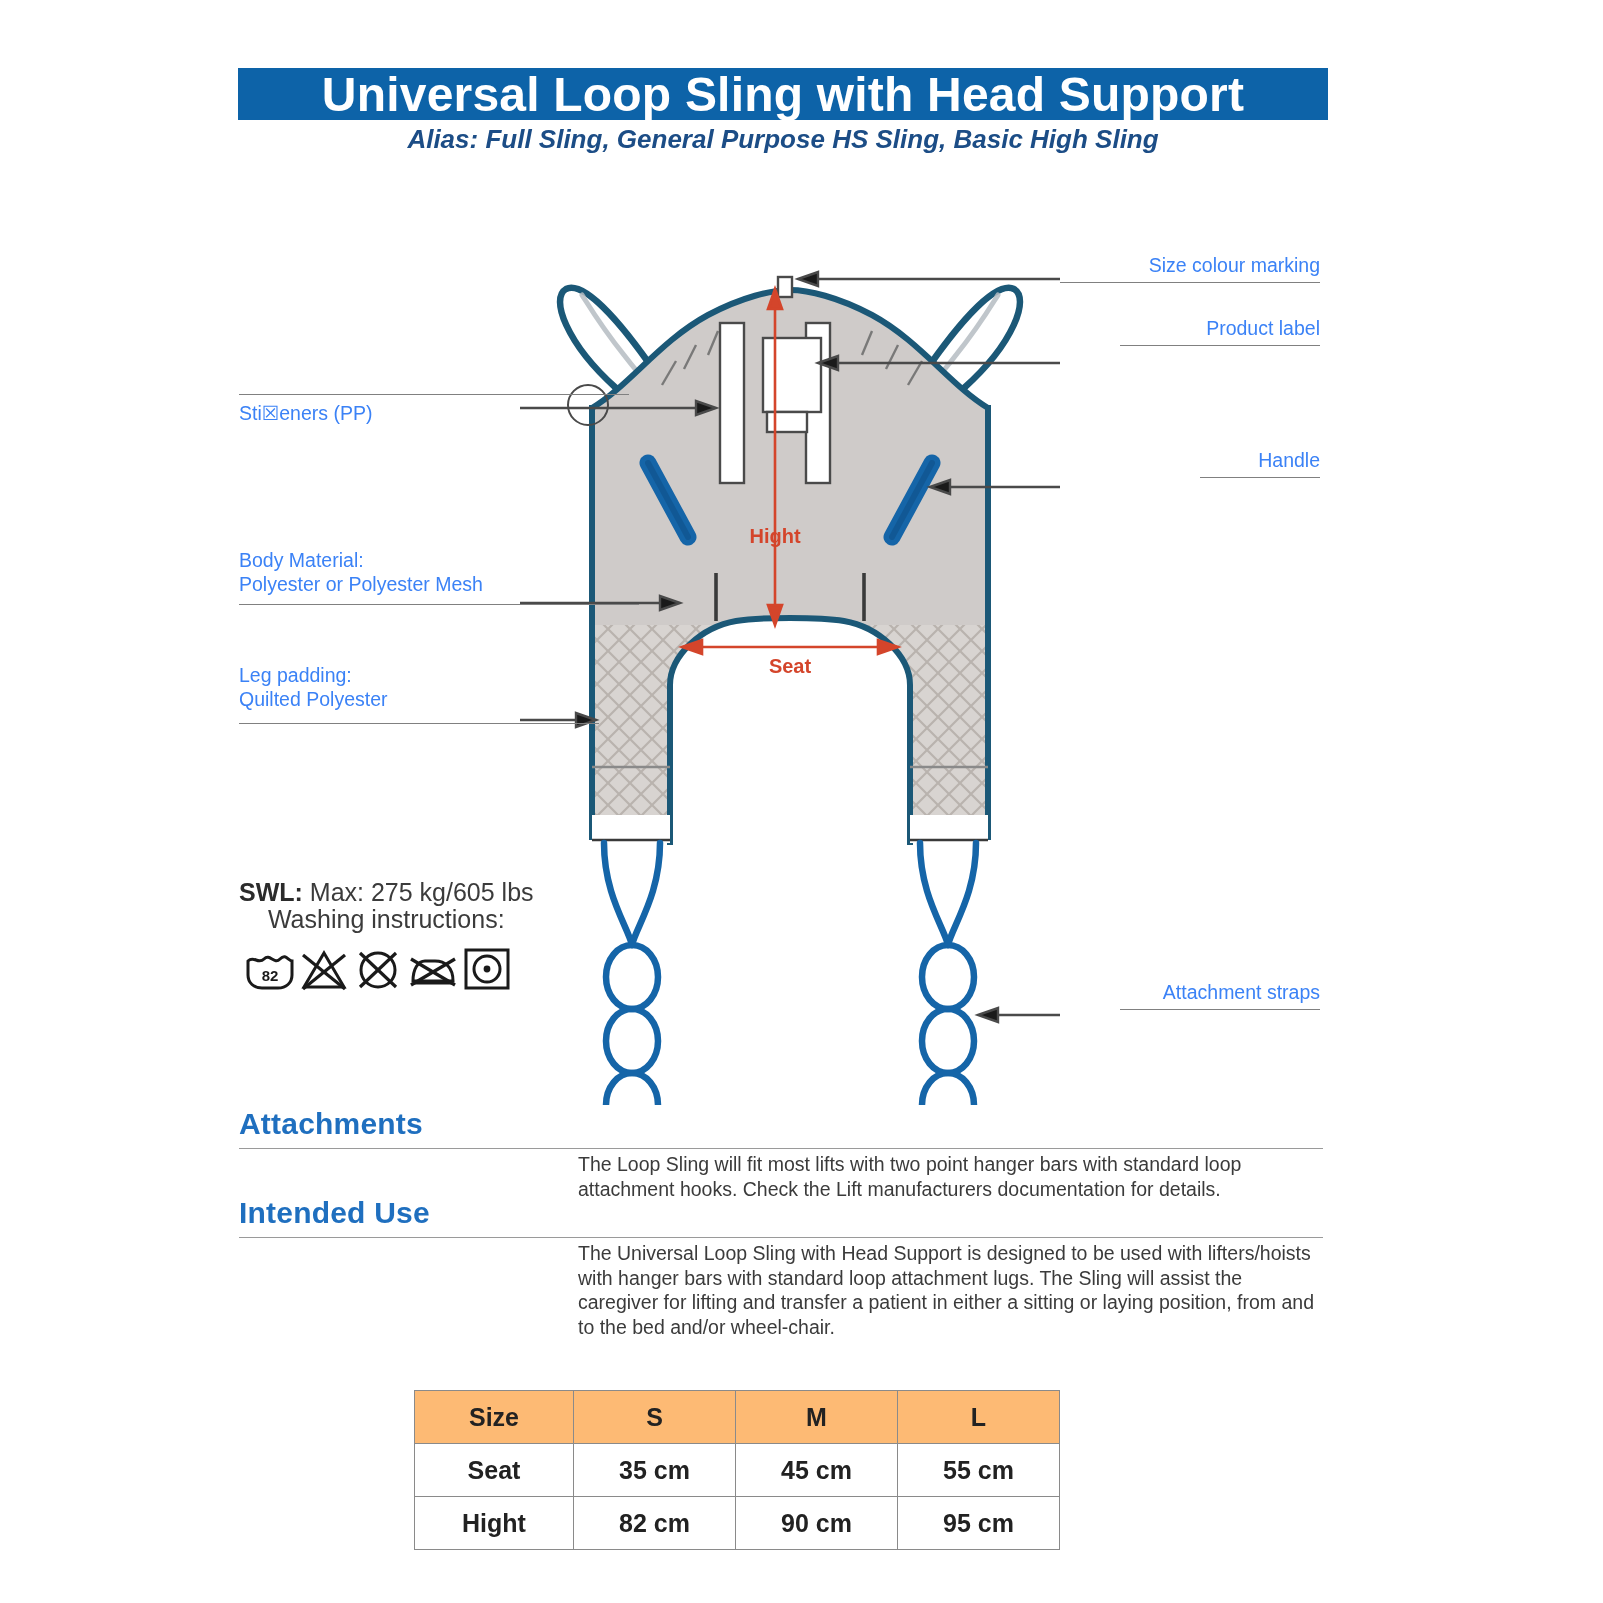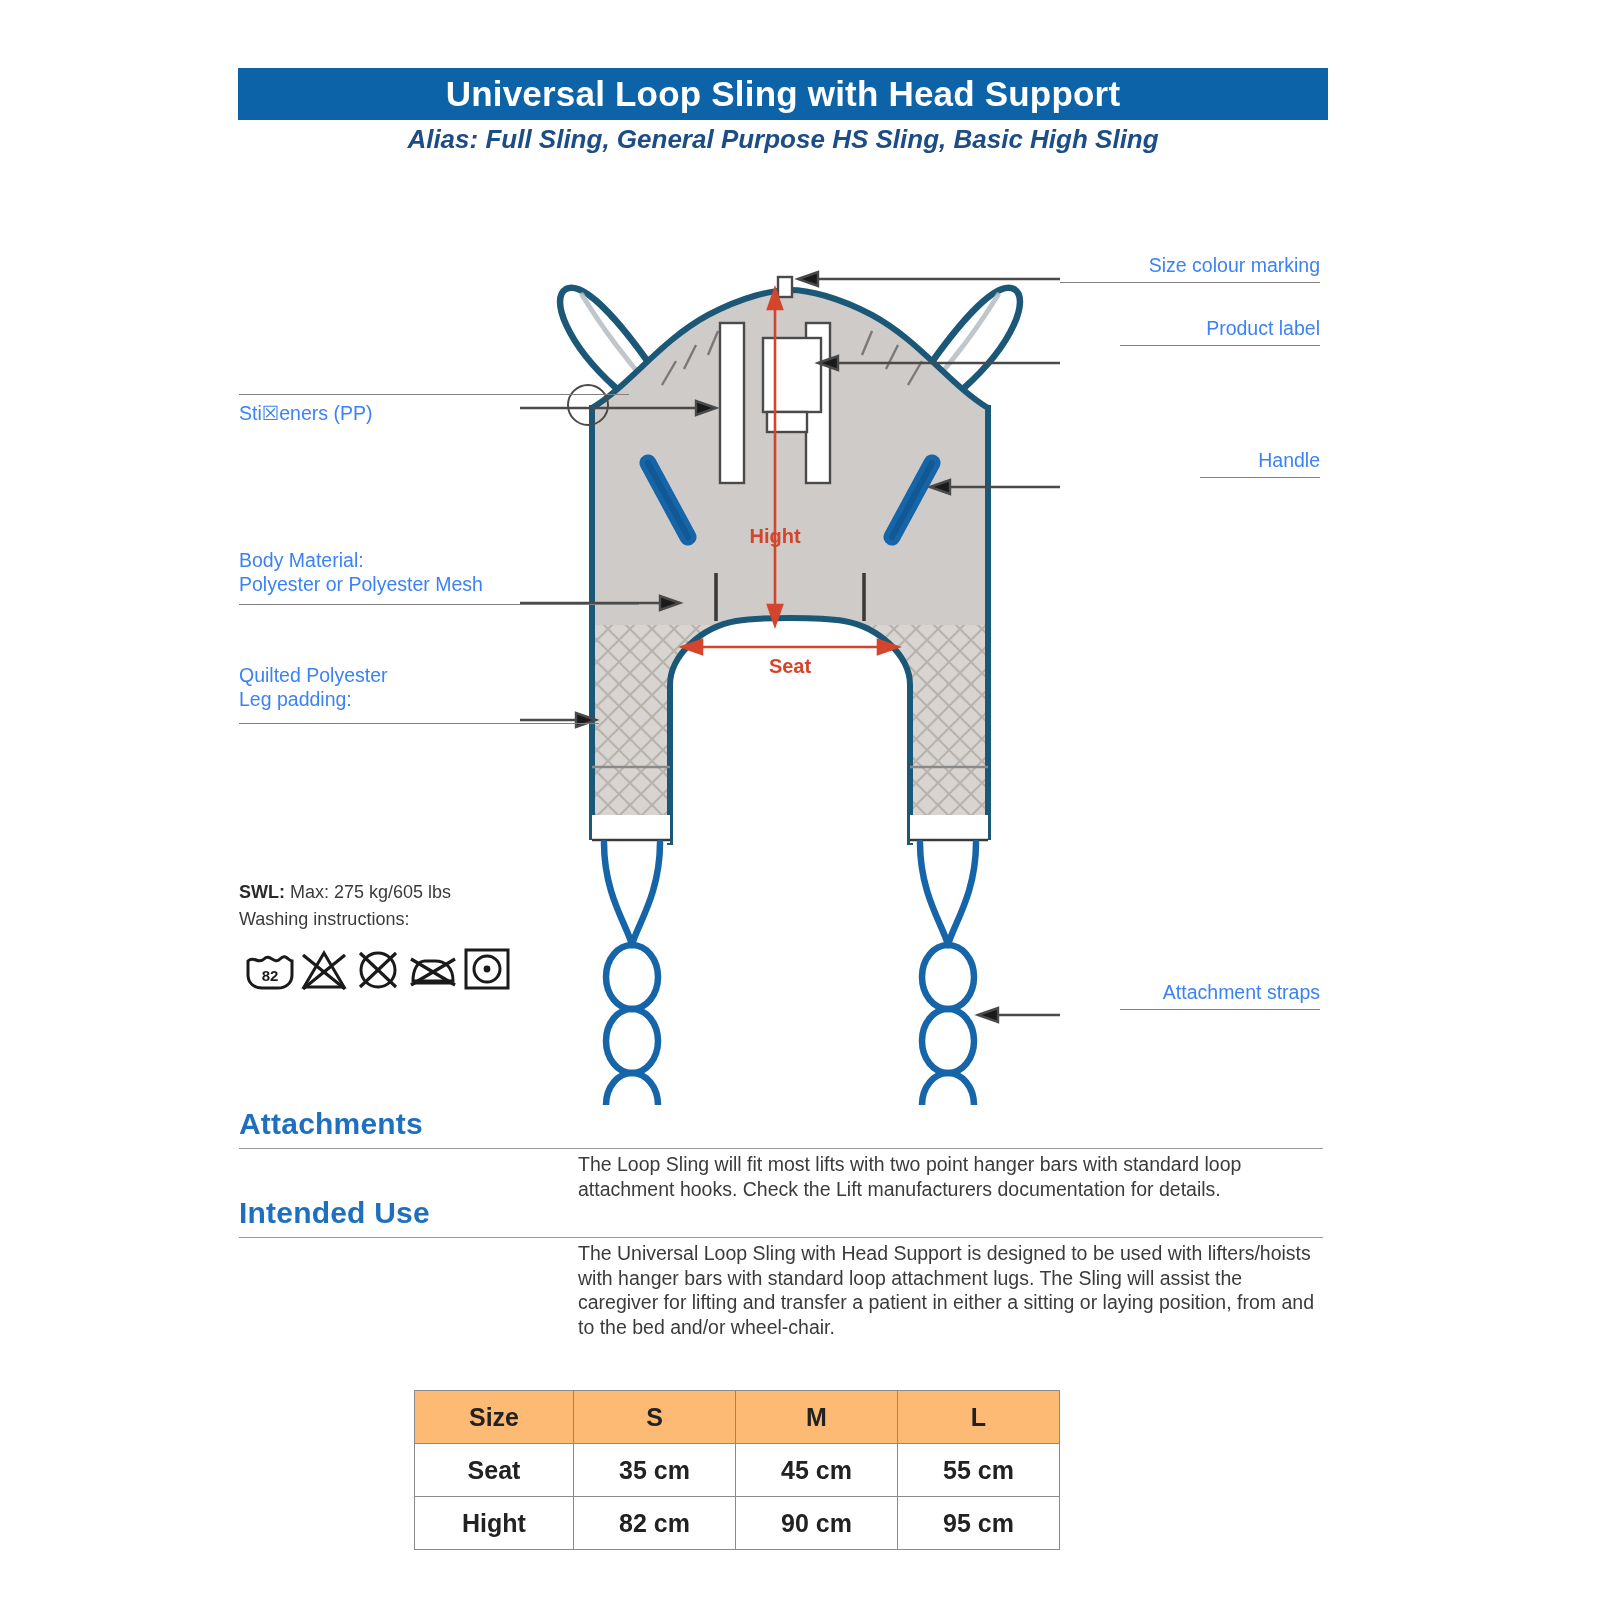--- a/index.html
+++ b/index.html
@@ -30,21 +30,21 @@
     top: 68px;
     width: 1090px;
     height: 52px;
     background: #0d63a8;
     display: flex;
     align-items: center;
     justify-content: center;
   }
   .title-bar .title-text {
     color: #ffffff;
-    font-size: 35px;
+    font-size: 48px;
     font-weight: bold;
     letter-spacing: 0.2px;
     white-space: nowrap;
   }
   .alias {
     position: absolute;
     left: 238px;
     top: 124px;
     width: 1090px;
     text-align: center;
@@ -103,23 +103,24 @@
     line-height: 24.5px;
     color: #3b3b3b;
     width: 740px;
   }
 
   
   .swl {
     position: absolute;
     left: 239px;
     top: 879px;
-    font-size: 18px;
+    font-size: 25px;
     line-height: 27px;
     color: #3b3b3b;
+    text-align: center;
   }
   .swl b { font-weight: bold; color: #2b2b2b; }
   .care-row {
     position: absolute;
     left: 243px;
     top: 945px;
     display: flex;
     gap: 0;
     align-items: center;
   }
@@ -329,22 +330,22 @@
     <span>Sti☒eners (PP)</span>
   </div>
 
   <div class="callout lbl-left" style="left:239px; top:548px; width:430px;">
     <div>Body Material:</div>
     <div>Polyester or Polyester Mesh</div>
     <div class="rule" style="left:0; top:56px; width:400px;"></div>
   </div>
 
   <div class="callout lbl-left" style="left:239px; top:663px; width:430px;">
+    <div>Leg padding:</div>
     <div>Quilted Polyester</div>
-    <div>Leg padding:</div>
     <div class="rule" style="left:0; top:60px; width:360px;"></div>
   </div>
 
   <div class="callout lbl-right" style="left:1000px; top:253px; width:320px;">
     <span>Size colour marking</span>
     <div class="rule" style="left:60px; top:29px; width:260px;"></div>
   </div>
 
   <div class="callout lbl-right" style="left:1000px; top:316px; width:320px;">
     <span>Product label</span>

